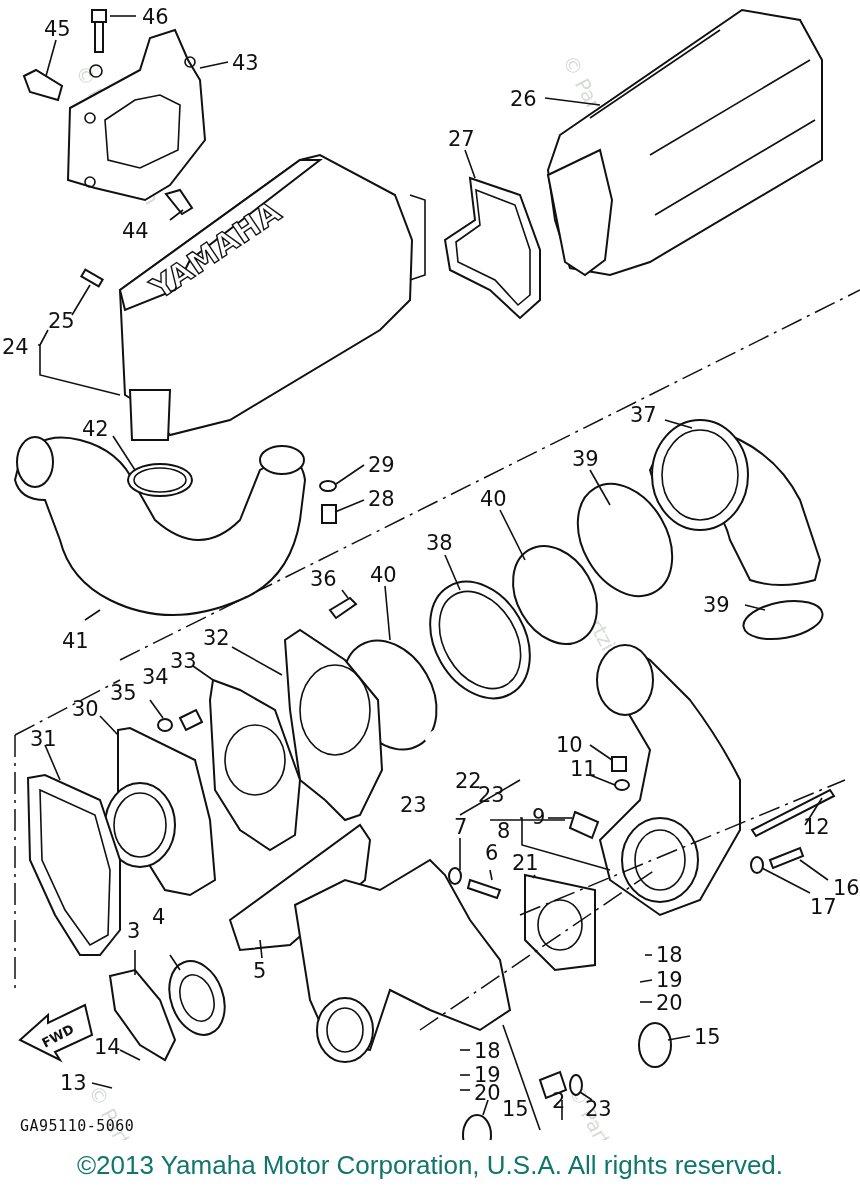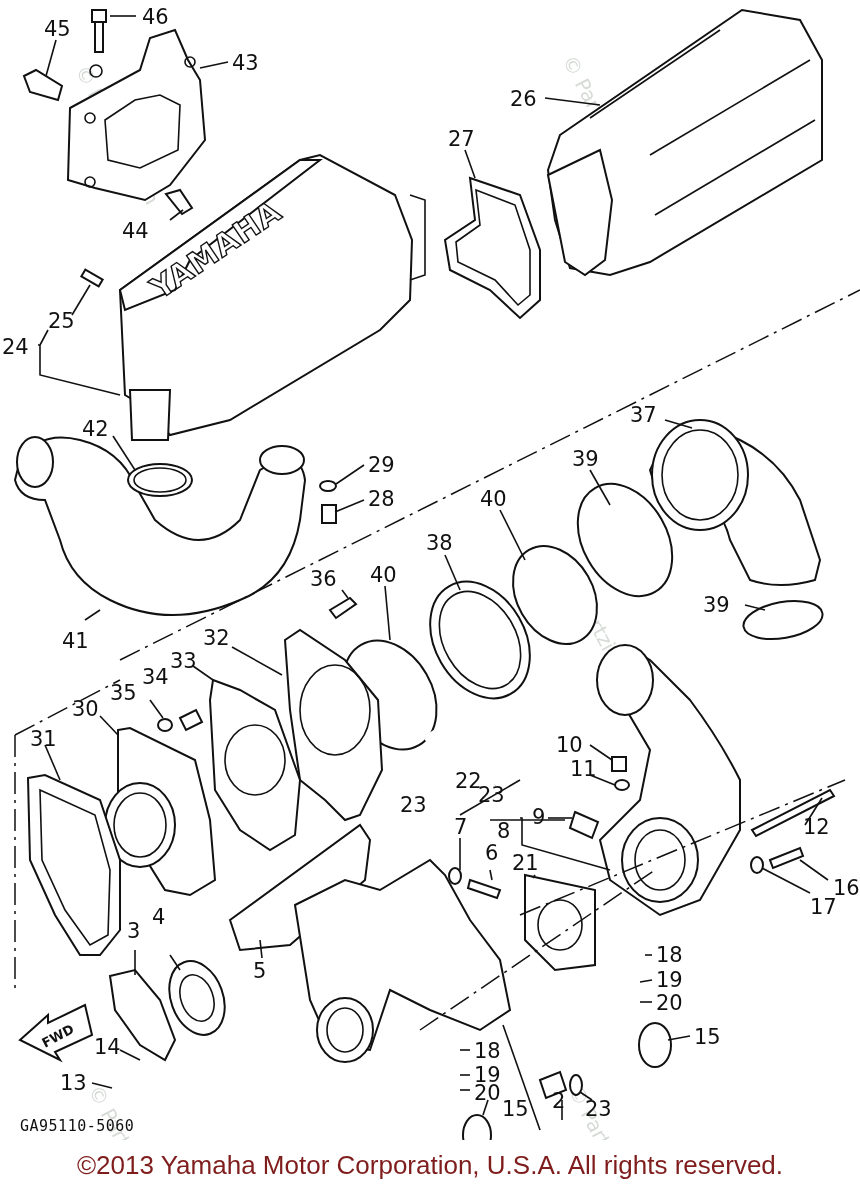--- a/index.html
+++ b/index.html
@@ -9,21 +9,21 @@
   .part { fill: #ffffff; stroke: #111; stroke-width: 2; }
   .thin { fill: none; stroke: #111; stroke-width: 1.6; }
   .dash { fill: none; stroke: #111; stroke-width: 1.5; stroke-dasharray: 22 6 3 6; }
   .lead { fill: none; stroke: #111; stroke-width: 1.6; }
   .callout { font-family: "DejaVu Sans", sans-serif; font-size: 21px; fill: #111; }
   .code { font-family: "DejaVu Sans Mono", monospace; font-size: 15px; fill: #111; letter-spacing: 0.5px; }
   .wm { font-family: "DejaVu Sans", sans-serif; font-size: 20px; fill: #d6dbd6; }
   .brand { font-family: "DejaVu Sans", sans-serif; font-weight: bold; font-size: 30px; fill: #fff; stroke: #111; stroke-width: 1.4; letter-spacing: 1px; }
   .fwd { font-family: "DejaVu Sans", sans-serif; font-weight: bold; font-size: 13px; fill: #111; }
   #copyright { position: absolute; left: 0; top: 1150px; width: 860px; text-align: center;
-               font-family: "Liberation Sans", sans-serif; font-size: 26px; color: #7f1d1d; }
+               font-family: "Liberation Sans", sans-serif; font-size: 26px; color: #0f766e; }
 </style>
 </head>
 <body>
 
 <svg id="diagram" viewBox="0 0 860 1140" xmlns="http://www.w3.org/2000/svg">
 
   <g>
     <text class="wm" transform="translate(75,70) rotate(62)">© Partzilla.com</text>
     <text class="wm" transform="translate(562,60) rotate(62)">© Partzilla.com</text>
     <text class="wm" transform="translate(565,580) rotate(62)">© Partzilla.com</text>

